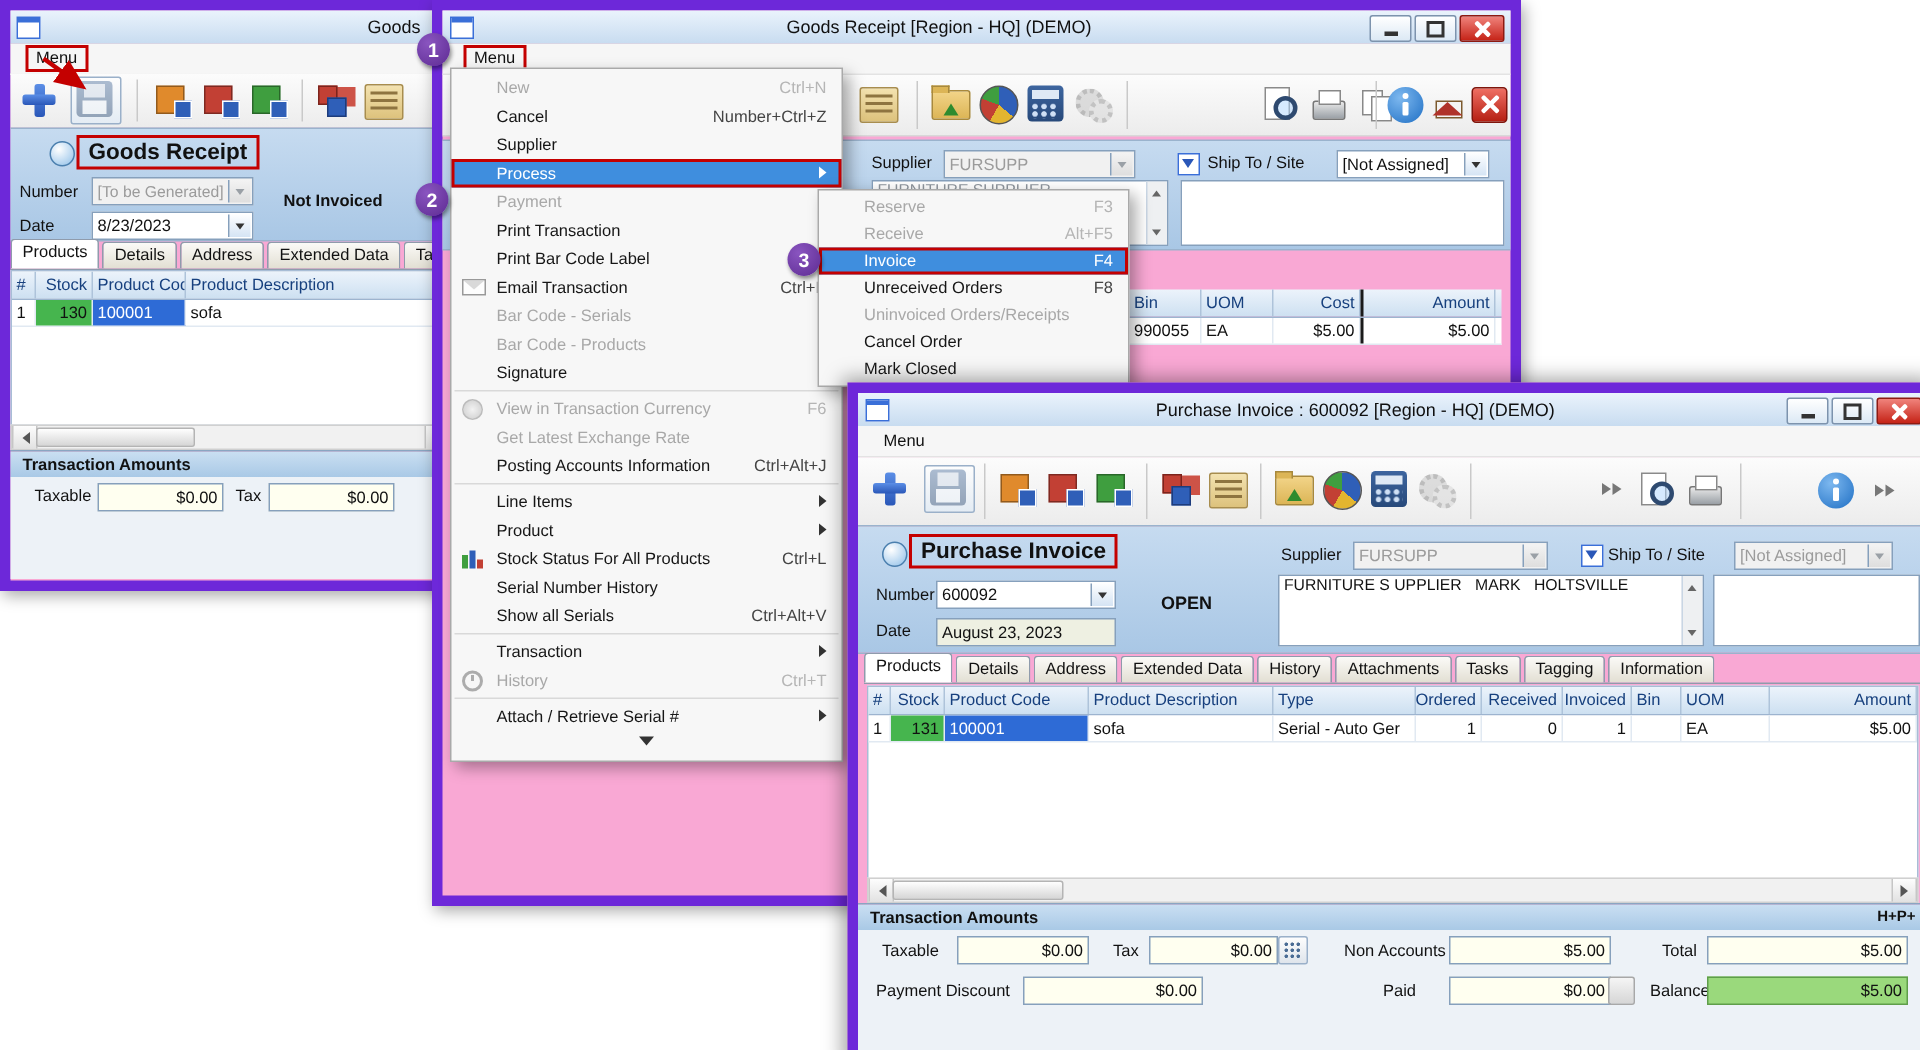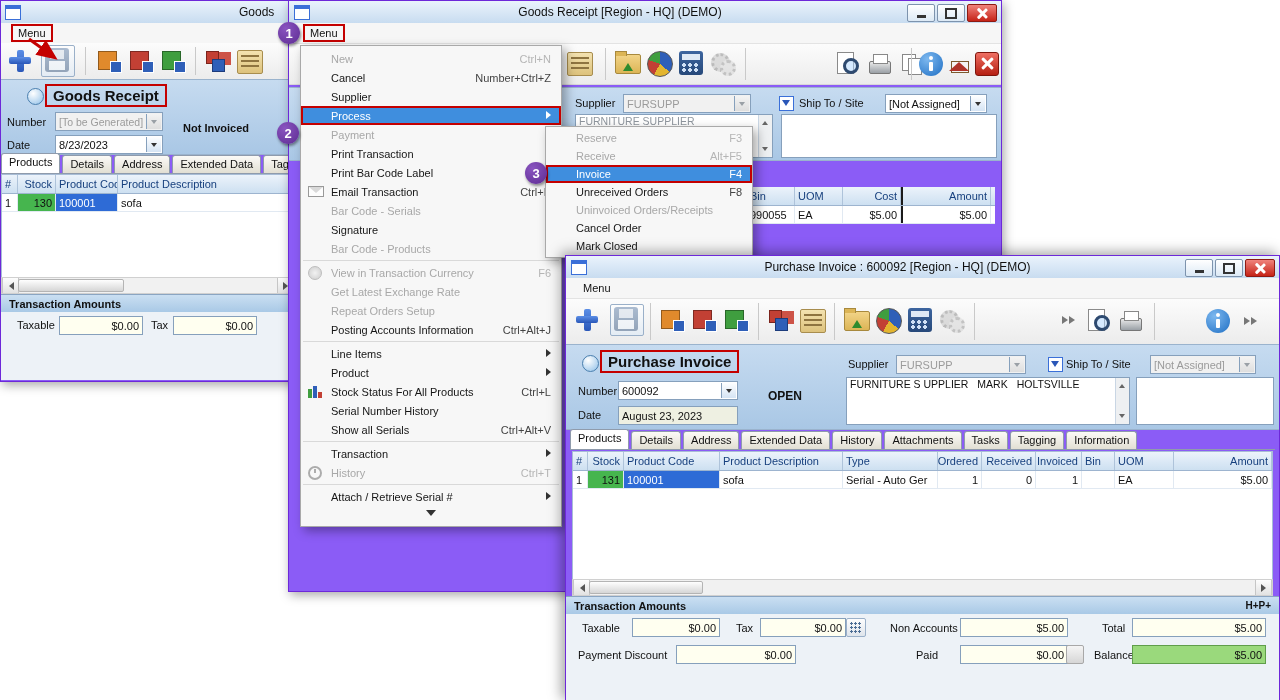--- a/index.html
+++ b/index.html
@@ -3,21 +3,21 @@
 <meta charset="utf-8">
 <style>
   *{margin:0;padding:0;box-sizing:content-box}
   body{background:#ffffff;font-family:"Liberation Sans",sans-serif}
   #canvas{position:relative;width:1280px;height:700px;background:#fff;overflow:hidden;font-size:11px;color:#111}
   .abs{position:absolute}
   .lbl{position:absolute;font-size:11px;white-space:nowrap}
   .bold{font-weight:bold}
 
   
-  .win{position:absolute;background:#8b5cf6;border:1px solid #6d28d9;box-shadow:2px 3px 10px rgba(0,0,0,.35)}
+  .win{position:absolute;background:#f9a8d4;border:7px solid #6d28d9;box-shadow:2px 3px 10px rgba(0,0,0,.35)}
   .tbar{position:absolute;left:0;right:0;top:0;height:22px;background:linear-gradient(#eaf3fc,#c8dcf0);border-bottom:1px solid #93a8c2}
   .ttext{position:absolute;left:40px;right:90px;top:4px;text-align:center;font-size:12px;color:#101010;white-space:nowrap;overflow:hidden}
   .wbtns{position:absolute;right:4px;top:3px;display:flex;gap:2px}
   .wb{width:26px;height:16px;border:1px solid #7d93ad;background:linear-gradient(#ffffff,#dce9f5);display:flex;align-items:center;justify-content:center;border-radius:2px}
   .wb.close{background:linear-gradient(#f0837c,#c52317);border-color:#8d1a12}
   .g-min{width:9px;height:3px;background:#333;margin-top:7px}
   .g-max{width:8px;height:7px;border:2px solid #333}
   .g-x{position:relative;width:12px;height:12px}
   .g-x::before,.g-x::after{content:"";position:absolute;left:5px;top:0;width:2.5px;height:13px;background:#fff;border-radius:1px}
   .g-x::before{transform:rotate(45deg)}.g-x::after{transform:rotate(-45deg)}
@@ -345,38 +345,35 @@
         <span>Print Bar Code Label</span>
       </div>
     <div class="mi">
         <span class="mico email"></span>
         <span>Email Transaction</span>
         <span class="sc">Ctrl+E</span>
       </div>
     <div class="mi dis">
         <span>Bar Code - Serials</span>
       </div>
+    <div class="mi dis">
+        <span>Bar Code - Products</span>
+      </div>
     <div class="mi">
         <span>Signature</span>
         <span class="subarr"></span>
-      </div>
-    <div class="mi dis">
-        <span>Bar Code - Products</span>
       </div>
     <div class="msep"></div>
     <div class="mi dis">
         <span class="mico currency"></span>
         <span>View in Transaction Currency</span>
         <span class="sc">F6</span>
       </div>
     <div class="mi dis">
         <span>Get Latest Exchange Rate</span>
-      </div>
-    <div class="mi dis">
-        <span>Repeat Orders Setup</span>
       </div>
     <div class="mi">
         <span>Posting Accounts Information</span>
         <span class="sc">Ctrl+Alt+J</span>
       </div>
     <div class="msep"></div>
     <div class="mi">
         <span>Line Items</span>
         <span class="subarr"></span>
       </div>

